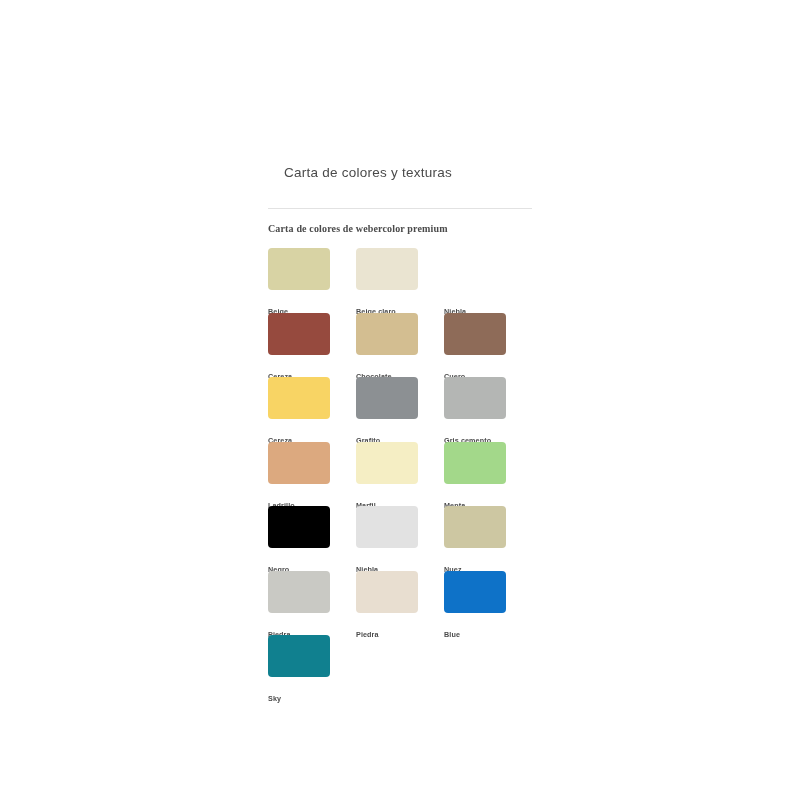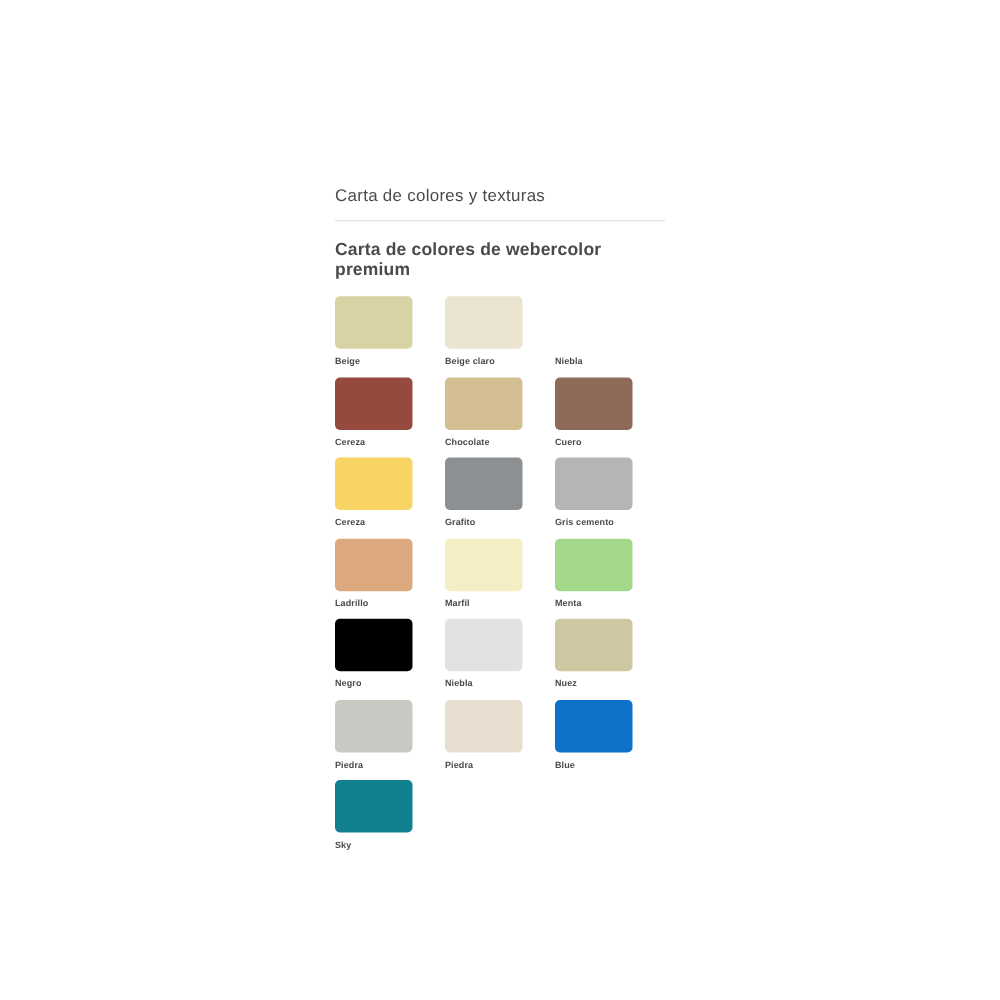--- a/index.html
+++ b/index.html
@@ -27,37 +27,38 @@
     top: 148px;
     width: 264px;
   }
 
   .page-title {
     font-size: 13.5px;
     font-weight: 400;
     color: #4a4a4a;
     letter-spacing: 0.25px;
     line-height: 18px;
-    margin: 0;
+    margin: 16px;
     padding: 0 0 10px 0;
   }
 
   .title-divider {
     height: 1px;
     background: #e2e2e2;
     width: 100%;
     margin: 0 0 14px 0;
   }
 
   .section-subtitle {
-    font-size: 14px;
+    font-size: 10px;
     font-weight: 700;
     color: #4a4a4a;
     letter-spacing: 0.15px;
     margin: 0 0 14px 0;
+    font-family: Liberation Serif, serif;
   }
 
   .swatch-grid {
     display: grid;
     grid-template-columns: repeat(3, 1fr);
     gap: 0px;
   }
 
   .swatch-cell {
     width: 88px;
@@ -70,21 +71,21 @@
     height: 42px;
     border-radius: 4px;
     display: block;
   }
 
   .swatch-label {
     font-size: 7.2px;
     font-weight: 700;
     color: #4a4a4a;
     letter-spacing: 0.1px;
-    margin-top: 5px;
+    margin-top: 17px;
     display: block;
     white-space: nowrap;
   }
 </style>
 </head>
 <body>
 
 <div id="page">
   <div class="panel">
 

